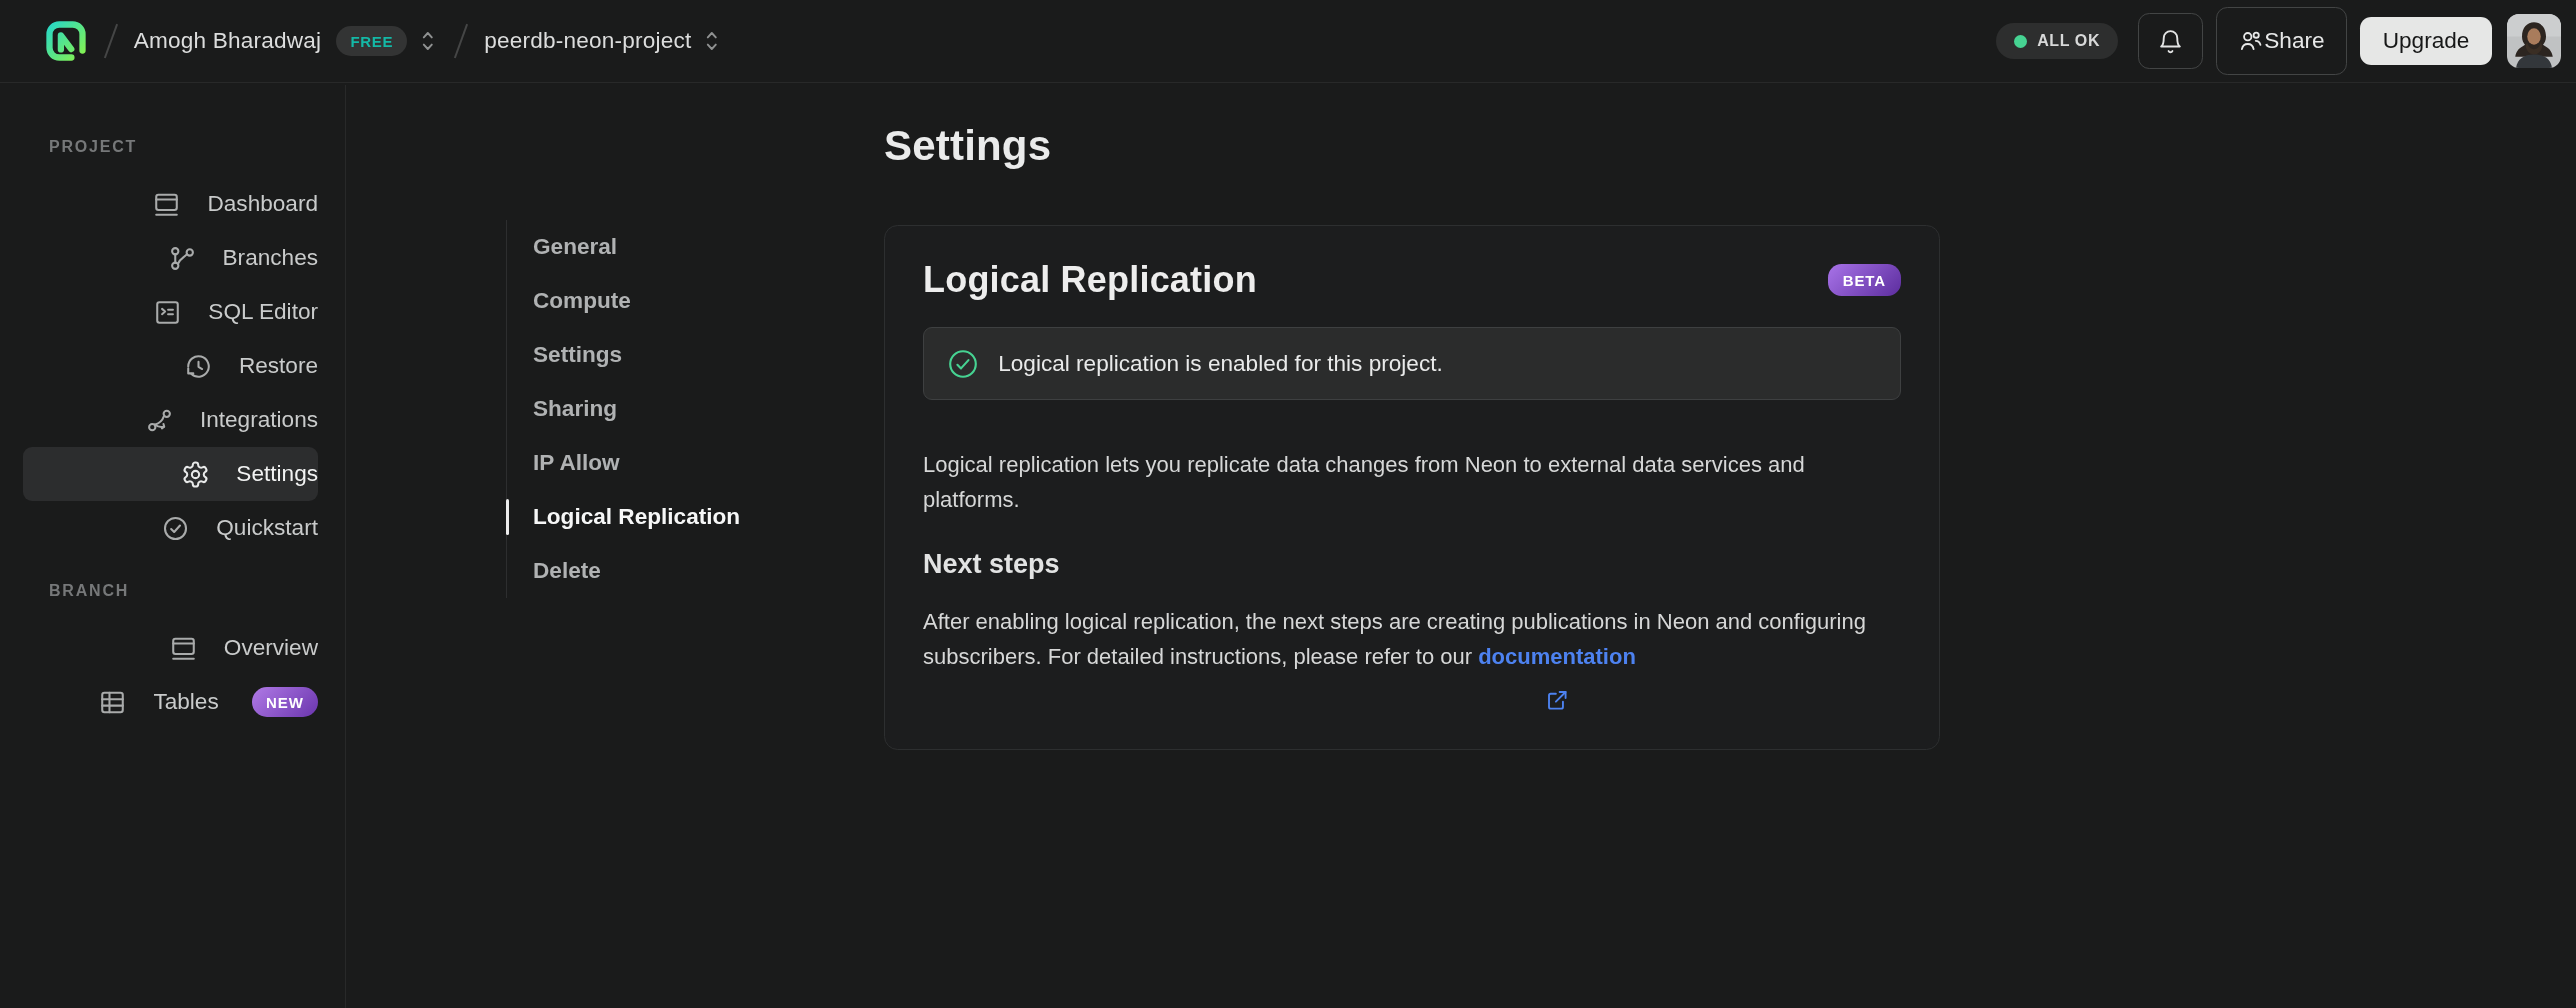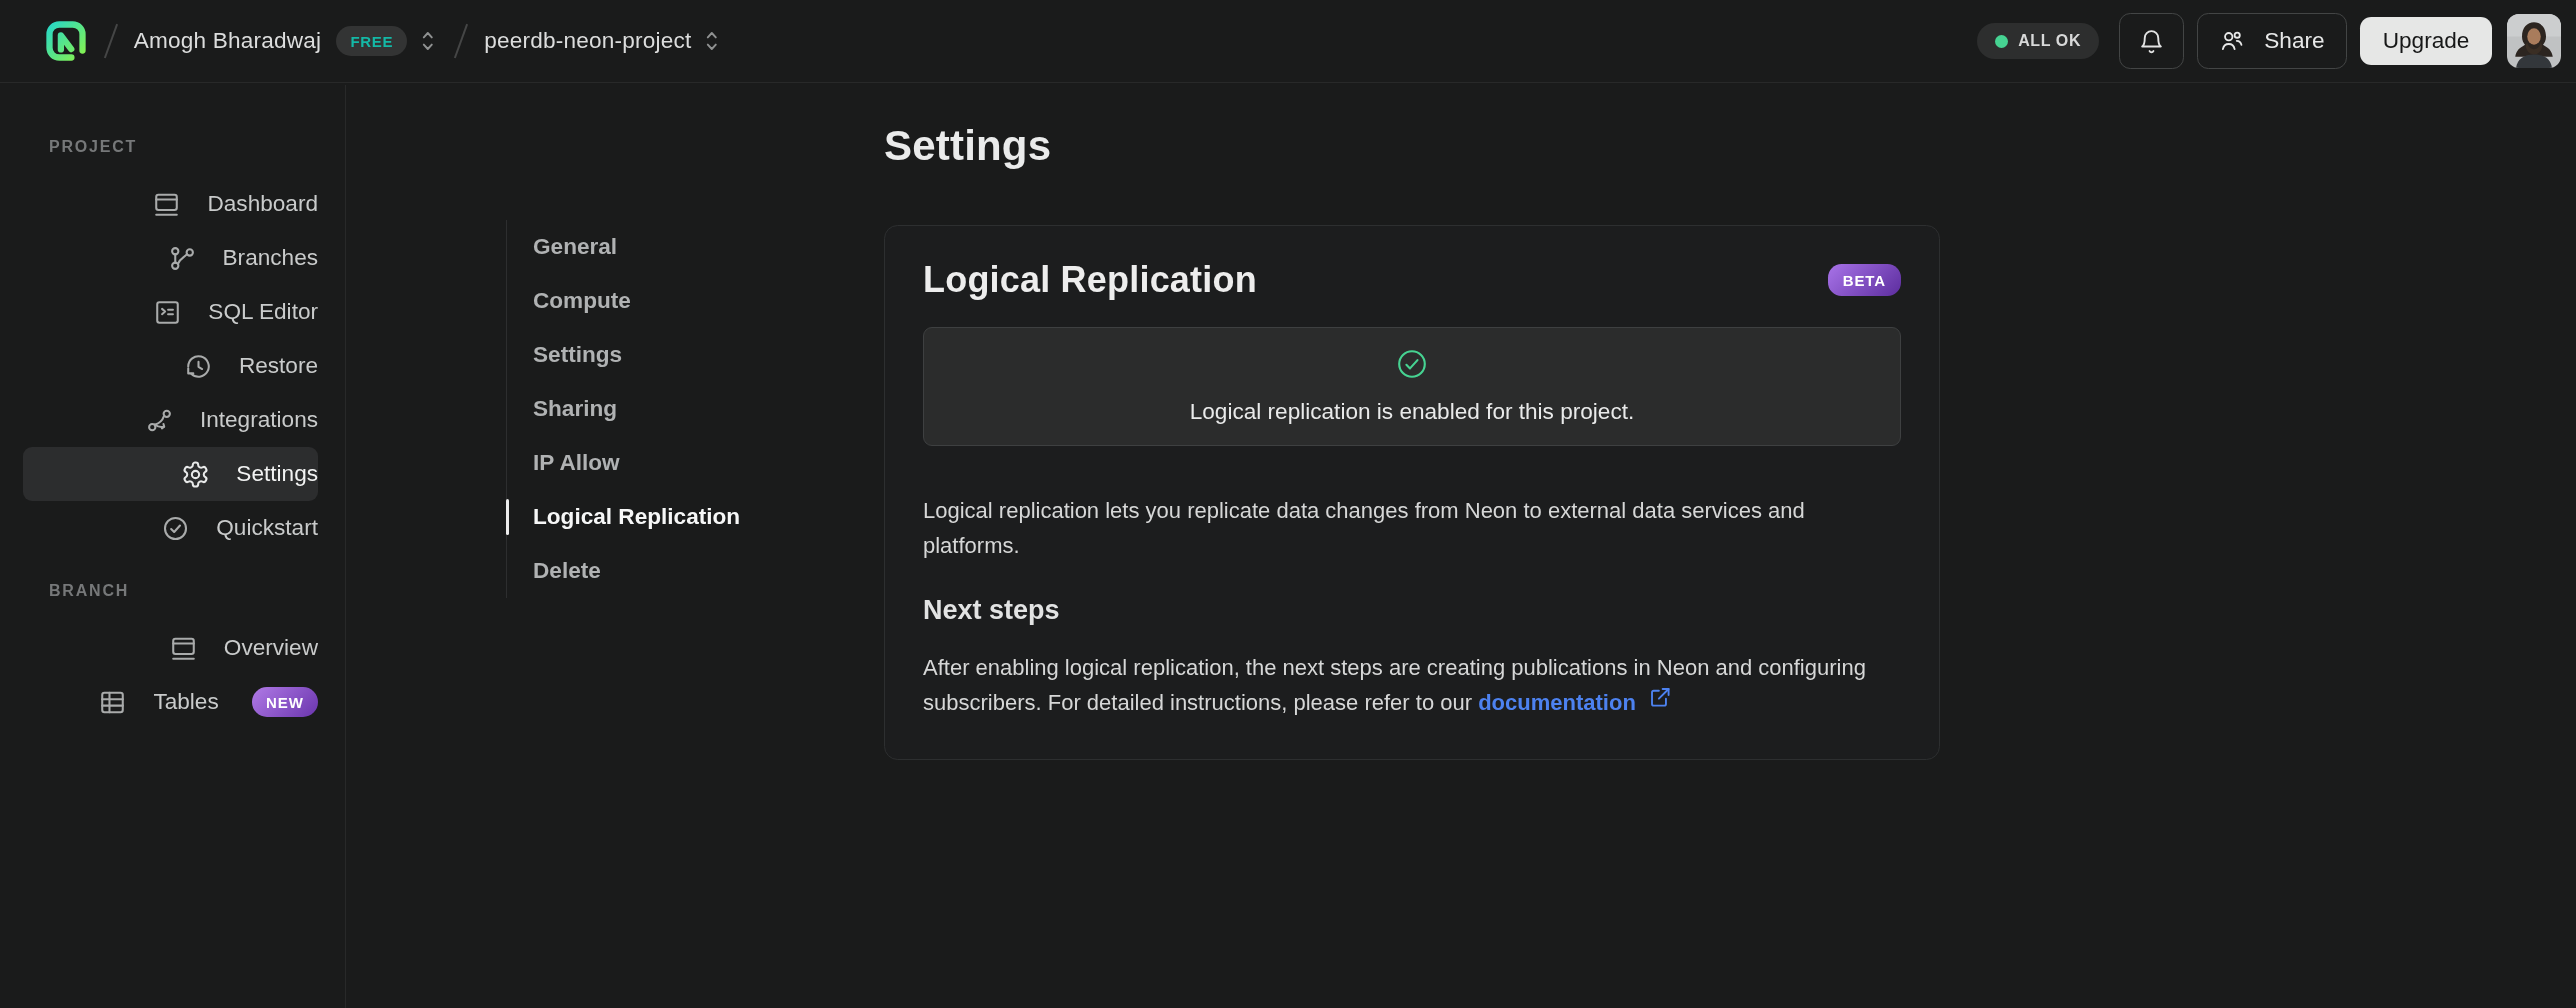--- a/index.html
+++ b/index.html
@@ -40,23 +40,23 @@
   }
   .status-dot { width:13px; height:13px; border-radius:50%; background:#46d392; }
   .status-label { font-size:16px; font-weight:700; letter-spacing:0.6px; color:#d8d9d9; }
   .icon-btn {
     width:65px; height:56px; border:1.5px solid #434545; border-radius:11.3px;
     background:transparent; color:#e3e4e4;
     display:flex; align-items:center; justify-content:center;
     cursor:pointer; margin-right:13.6px; flex:none;
   }
   .share-btn {
-    height:56px; border:1.5px solid #434545; border-radius:11.3px;
+    height:68px; border:1.5px solid #434545; border-radius:11.3px;
     background:transparent; color:#e7e8e8;
-    display:flex; align-items:center; gap:19px;
+    display:flex; align-items:center; gap:0;
     padding:0 21px; font-size:22.6px; cursor:pointer; flex:none;
   }
   .upgrade-btn {
     height:48px; margin-left:13.6px; padding:0 22.6px;
     background:#e6e7e6; color:#171818;
     border:none; border-radius:11.3px;
     font-size:22.6px; font-weight:500; cursor:pointer; flex:none;
   }
   .avatar {
     width:54px; height:54px; border-radius:12px; overflow:hidden;
@@ -122,33 +122,33 @@
   .card-title { font-size:36px; font-weight:700; color:#ededed; letter-spacing:0.2px; }
   .beta-badge {
     background:linear-gradient(135deg,#a873e8 0%,#5c2d9e 100%);
     color:#ffffff; font-size:15px; font-weight:700; letter-spacing:0.9px;
     padding:7.5px 15px; border-radius:13.6px;
   }
   .banner {
     margin-top:26px;
     background:#2b2c2c; border:1.5px solid #3e4041; border-radius:9px;
     padding:19.6px 22.6px;
-    display:flex; align-items:center; gap:19.6px;flex-direction:column;
+    display:flex; align-items:center; gap:19.6px;
   }
   .banner-text { font-size:22.6px; color:#e9eaea; }
   .body-text {
     font-size:22px; line-height:35px; color:#d6d7d7;
     max-width:958px; white-space:pre-line;
   }
   .desc { margin-top:47px; }
   .next-steps-title { margin-top:32px; font-size:27px; font-weight:600; color:#e2e3e3; }
   .next-steps-text { margin-top:24px; }
   .doc-link {
     color:#4d82f0; font-weight:700; text-decoration:none;
-    display:inline-flex; gap:13px; cursor:pointer;
+    display:inline-flex; align-items:center; gap:13px; cursor:pointer;flex-direction:column;
   }
   .doc-link svg { display:inline-block; position:relative; top:1.5px; }
 </style>
 </head>
 <body>
 
 <header class="topbar">
   <span class="logo">
     <svg width="42" height="42" viewBox="0 0 28 28" fill="none">
       <defs>

